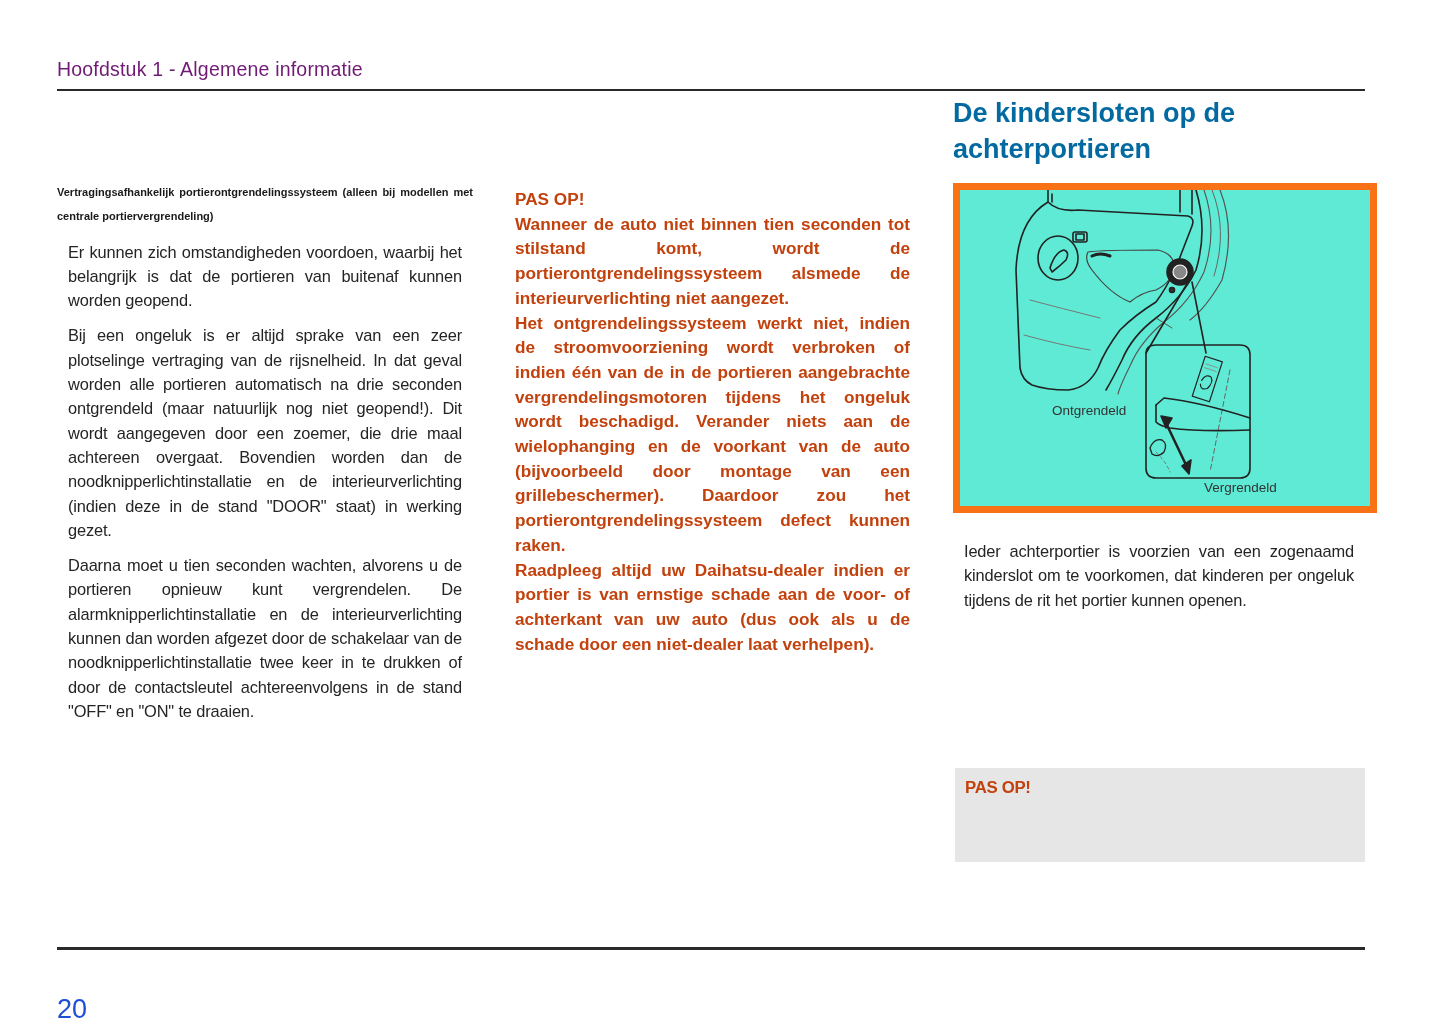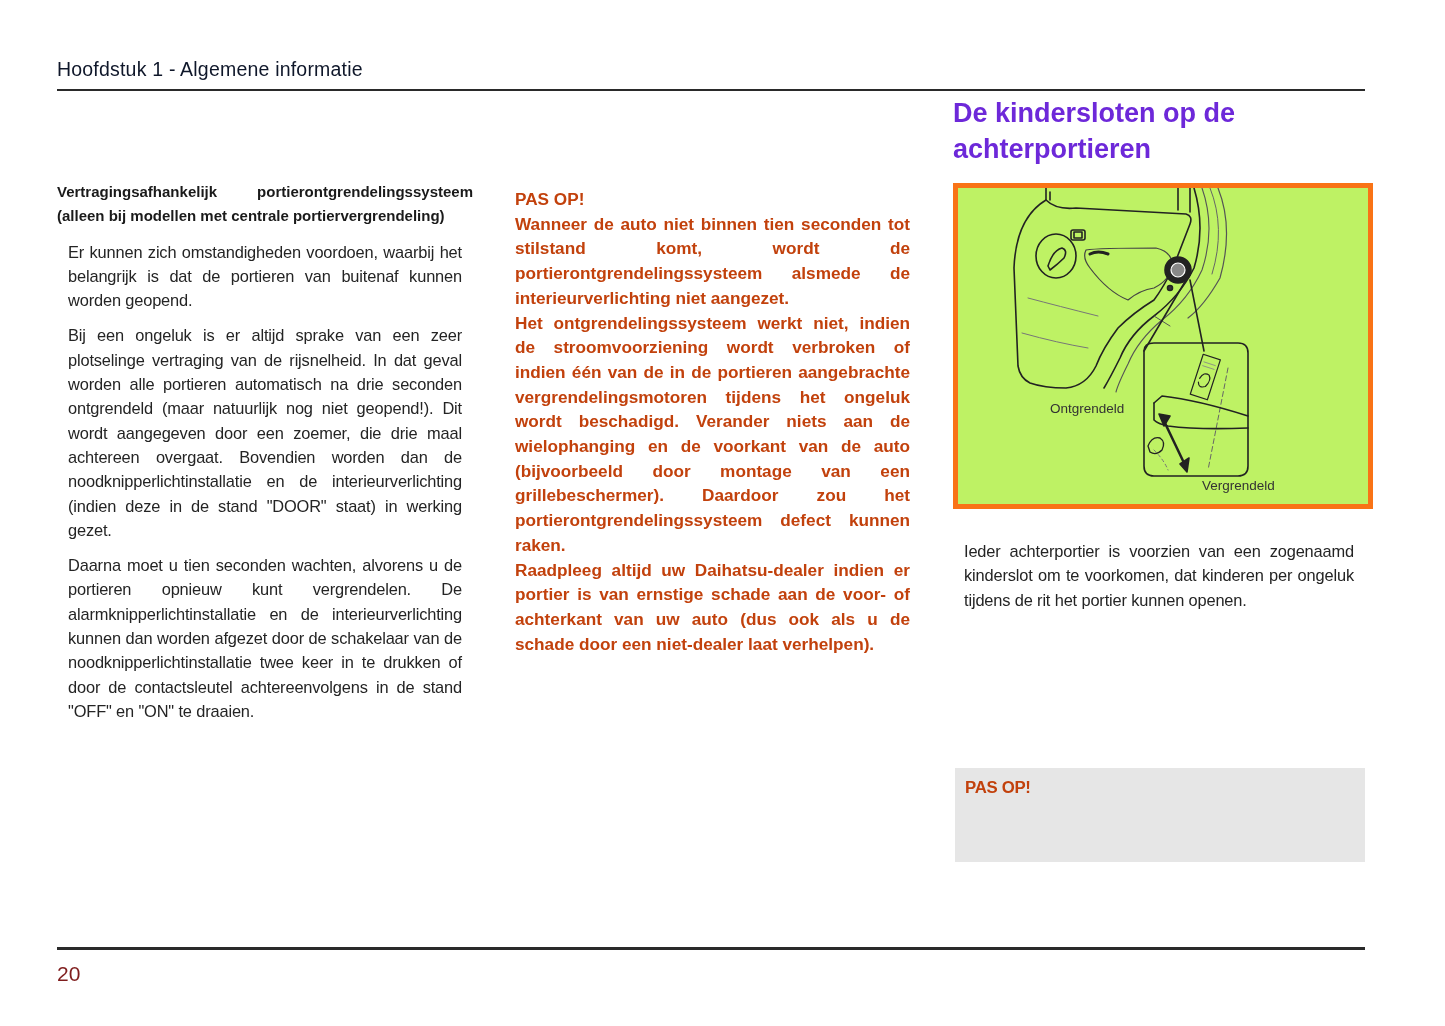--- a/index.html
+++ b/index.html
@@ -3,67 +3,67 @@
 <meta charset="utf-8">
 <style>
   html, body { margin: 0; padding: 0; background: #ffffff; }
   body {
     width: 1445px; height: 1026px; position: relative; overflow: hidden;
     color: #1c1c1c;
     font-family: "Liberation Sans", "DejaVu Sans", sans-serif;
   }
   .running-head {
     position: absolute; left: 57px; top: 58px;
-    font-size: 19.5px; color: #0f172a; letter-spacing: 0.2px;
+    font-size: 19.5px; color: #701a75; letter-spacing: 0.2px;
   }
   .rule-top {
     position: absolute; left: 57px; top: 89px; width: 1308px; height: 2px;
     background: #2a2a2a;
   }
   .rule-bottom {
     position: absolute; left: 57px; top: 947px; width: 1308px; height: 3px;
     background: #2a2a2a;
   }
   .page-number {
-    position: absolute; left: 57px; top: 962px;
-    font-size: 21px; color: #7f1d1d;
+    position: absolute; left: 57px; top: 994px;
+    font-size: 27px; color: #1d4ed8;
   }
 
   .col { position: absolute; }
   .col-1 { left: 57px; top: 180px; width: 416px; }
   .col-2 { left: 515px; top: 187px; width: 395px; }
   .col-3 { left: 953px; top: 95px; width: 412px; }
 
   .section-heading {
-    font-weight: bold; font-size: 15px; line-height: 24.3px;
+    font-weight: bold; font-size: 11px; line-height: 24.3px;
     text-align: justify; color: #1a1a1a; margin: 0;
   }
   .body-text {
     font-size: 16.4px; line-height: 24.3px; color: #242424;
     text-align: justify; margin: 0;
     letter-spacing: -0.15px;
   }
   .body-text p { margin: 11px; }
 
   .warning-block {
     font-weight: bold; font-size: 17.2px; line-height: 24.7px;
     color: #c2410c; text-align: justify;
   }
   .warning-block p { margin: 0; }
   .warning-title { margin: 0; }
 
   .main-heading {
     font-weight: bold; font-size: 27px; line-height: 36px;
-    color: #6d28d9; margin: 0 0 0 0;
+    color: #0369a1; margin: 0 0 0 0;
   }
 
   .figure {
     position: absolute; left: 953px; top: 183px;
     width: 410px; height: 316px;
-    border: 5px solid #f97316; background: #bef264;
+    border: 7px solid #f97316; background: #5eead4;
   }
   .figure svg { position: absolute; left: 0; top: 0; }
   .fig-label {
     position: absolute; font-size: 13.5px; color: #333;
   }
   .fig-label-unlocked { left: 92px; top: 213px; }
   .fig-label-locked { left: 244px; top: 290px; }
 
   .col-3-text { position: absolute; left: 953px; top: 528px; width: 412px; }
 

